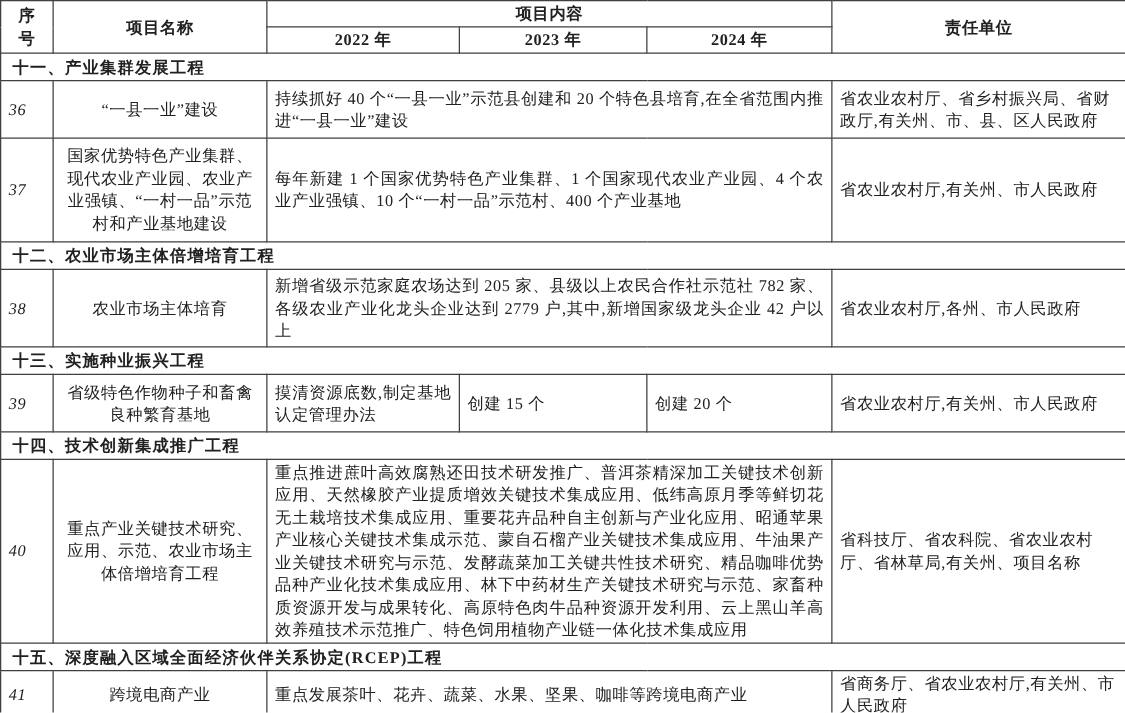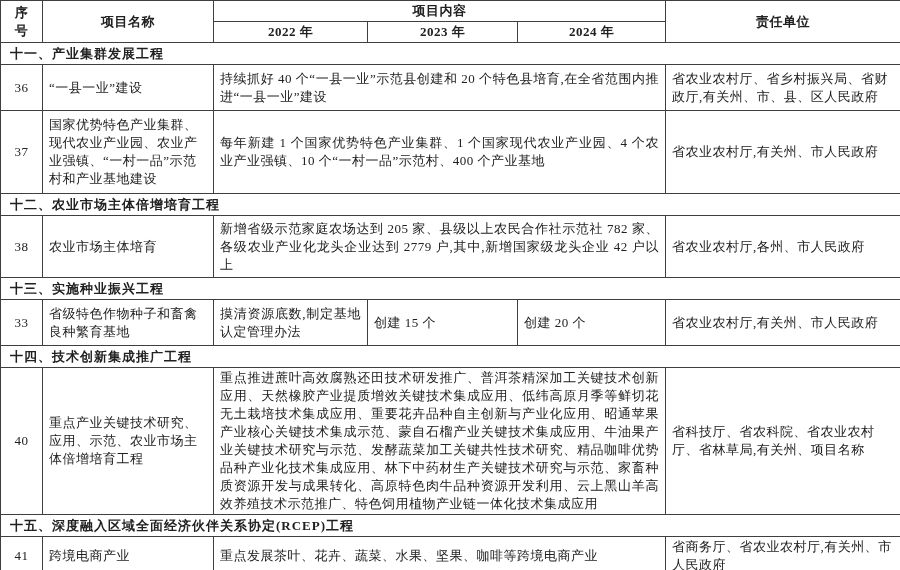--- a/index.html
+++ b/index.html
@@ -35,22 +35,22 @@
     text-align: center;
     letter-spacing: 1px;
   }
   .serial-hdr { line-height: 16px; }
   .sec-row td {
     font-weight: bold;
     text-align: left;
     padding-left: 9px;
     letter-spacing: 1px;
   }
-  .c-serial { text-align: center; padding: 1px 2px; }
-  .c-name   { text-align: left; padding: 1px 4px; }
+  .c-serial { padding: 1px 2px; font-style: italic; }
+  .c-name   { text-align: center; padding: 1px 4px; }
   .c-content { text-align: justify; text-justify: inter-ideograph; }
   .c-resp    { text-align: left; margin-left: 24px; }
   .h20 { height: 20px; }
   .h22 { height: 22px; }
 </style>
 </head>
 <body>
 
 <table class="doc-table">
   <colgroup>
@@ -105,21 +105,21 @@
       <td class="c-name">农业市场主体培育</td>
       <td colspan="3" class="c-content">新增省级示范家庭农场达到 205 家、县级以上农民合作社示范社 782 家、各级农业产业化龙头企业达到 2779 户,其中,新增国家级龙头企业 42 户以上</td>
       <td class="c-resp">省农业农村厅,各州、市人民政府</td>
     </tr>
 
     <tr class="sec-row h22">
       <td colspan="6">十三、实施种业振兴工程</td>
     </tr>
 
     <tr style="height:46px">
-      <td class="c-serial">33</td>
+      <td class="c-serial">39</td>
       <td class="c-name">省级特色作物种子和畜禽良种繁育基地</td>
       <td class="c-content">摸清资源底数,制定基地认定管理办法</td>
       <td class="c-content">创建 15 个</td>
       <td class="c-content">创建 20 个</td>
       <td class="c-resp">省农业农村厅,有关州、市人民政府</td>
     </tr>
 
     <tr class="sec-row h22">
       <td colspan="6">十四、技术创新集成推广工程</td>
     </tr>

